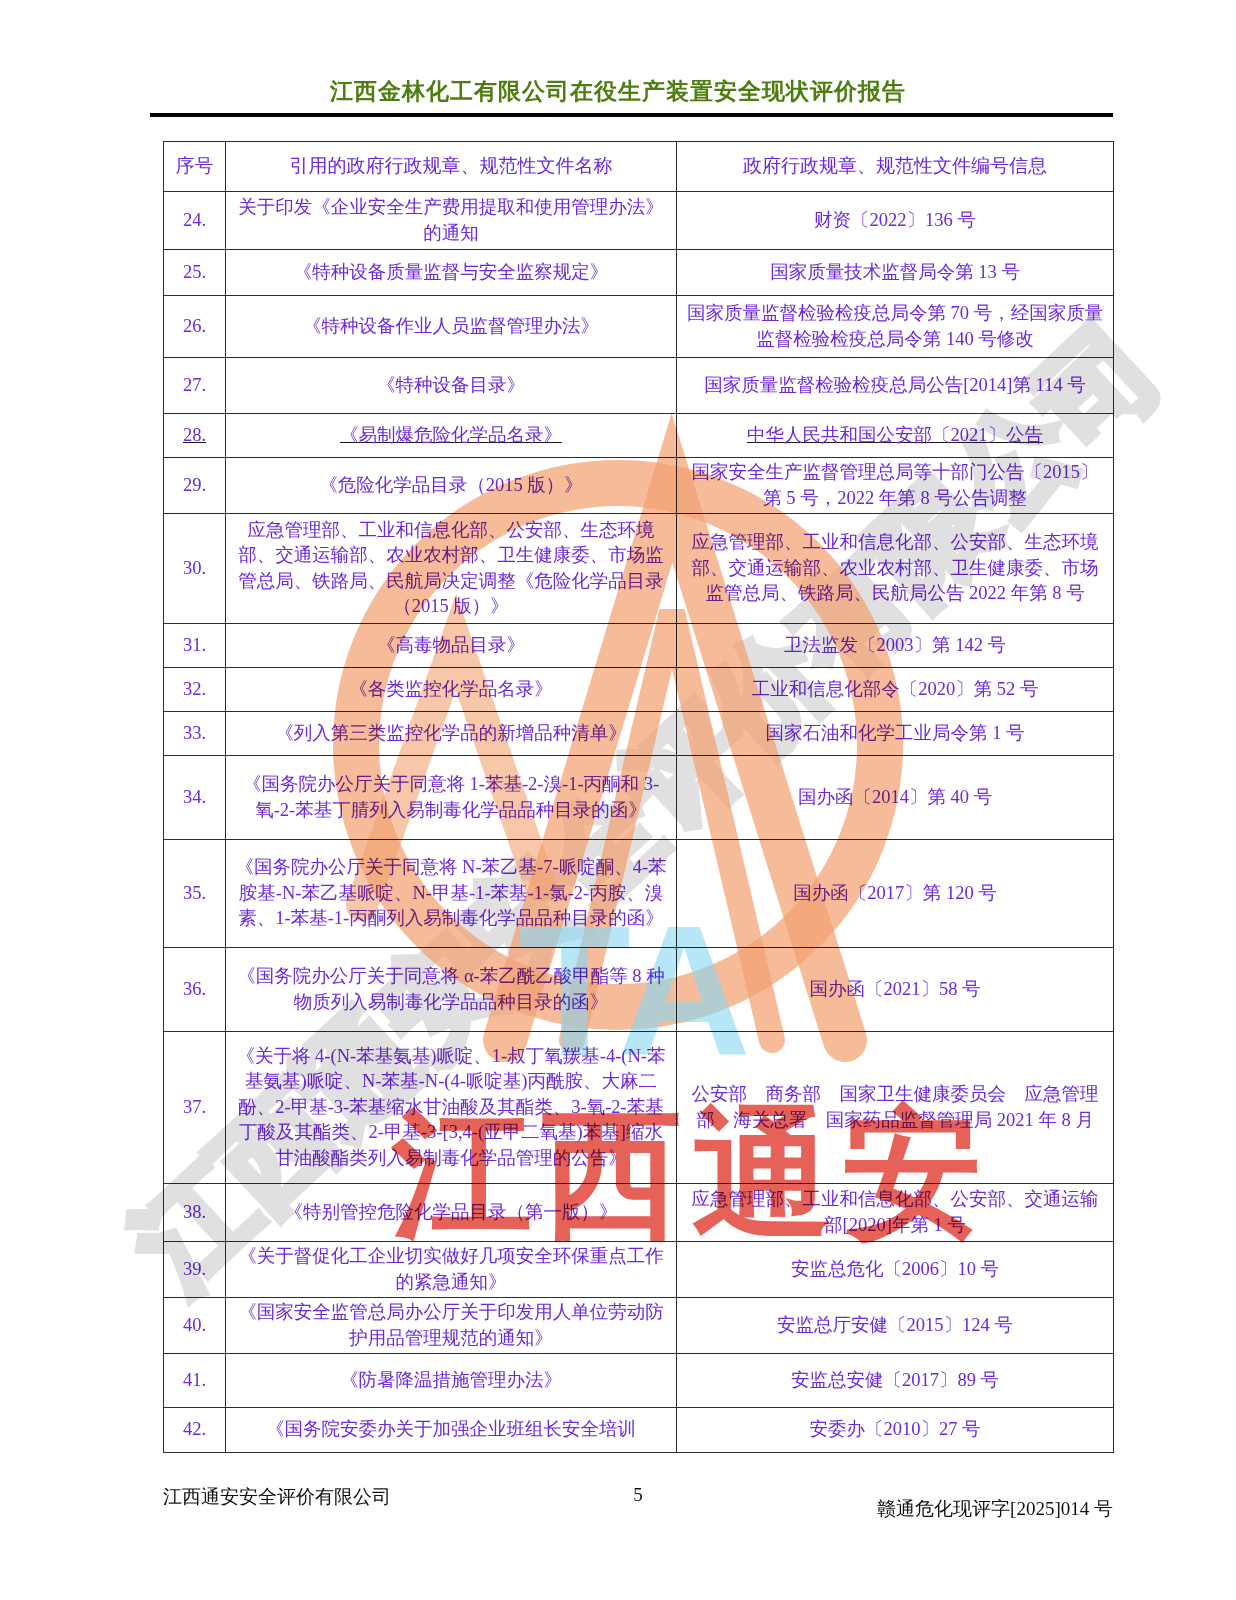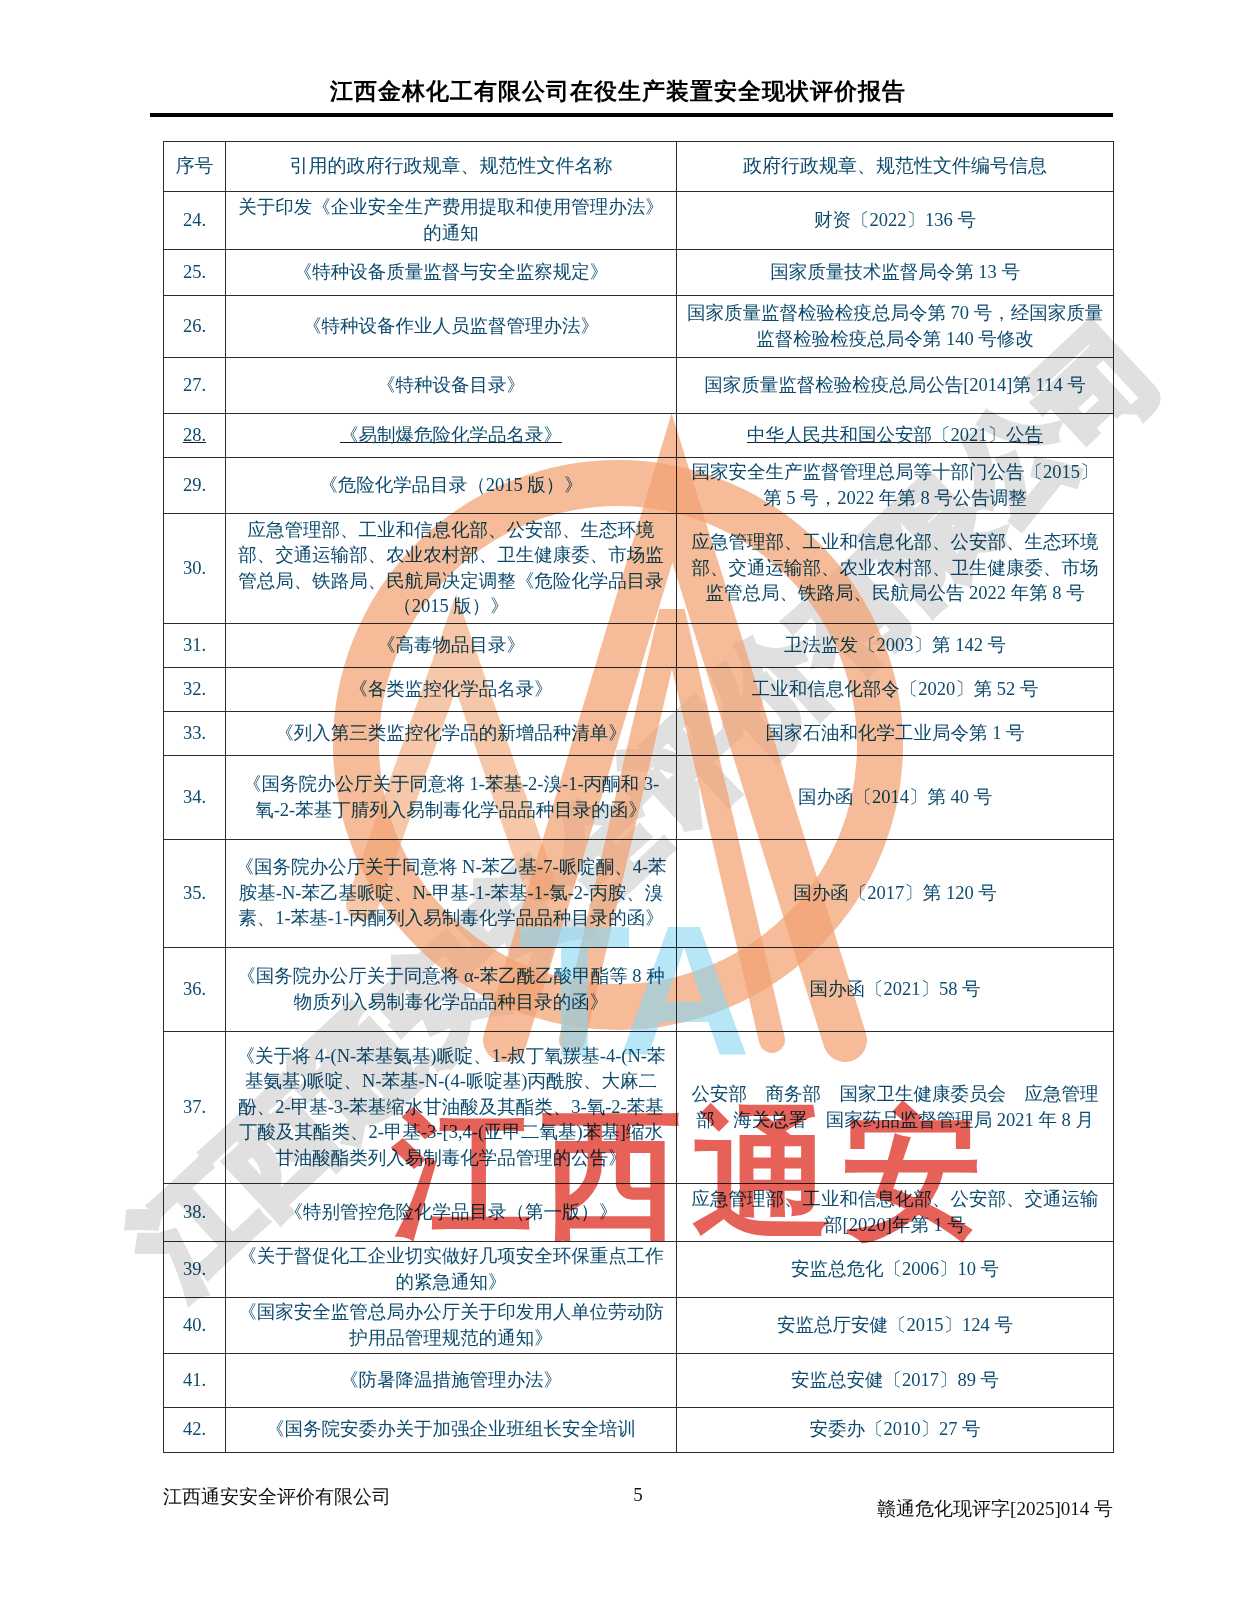--- a/index.html
+++ b/index.html
@@ -8,37 +8,37 @@
     width:1236px;height:1600px;
     background:#ffffff;
     font-family:"Liberation Serif","DejaVu Serif",serif;
     color:#1a1a1a;
     overflow:hidden;
   }
   .doc-header{
     position:absolute;left:0;top:76px;width:100%;
     text-align:center;
     font-size:23px;font-weight:700;letter-spacing:1px;
-    color:#000000;
+    color:#4d7c0f;
   }
   .header-rule{
     position:absolute;left:150px;top:113px;width:963px;height:4px;
     background:#000;
   }
   table.ref-table{
     position:absolute;left:163px;top:141px;width:950px;
     border-collapse:collapse;table-layout:fixed;
   }
   table.ref-table td,table.ref-table th{
     border:1.5px solid #2b2b2b;
     text-align:center;vertical-align:middle;
     font-size:18.5px;font-weight:400;
     line-height:1.38;
     padding:2px 6px;
-    color:#0c4a6e;
+    color:#6d28d9;
     word-break:break-all;
   }
   table.ref-table th{font-size:19px;}
   col.c-no{width:62px;}
   col.c-name{width:451px;}
   col.c-num{width:437px;}
   .page-footer{
     position:absolute;left:163px;top:1484px;width:950px;height:26px;
     font-size:19px;color:#111;
   }

